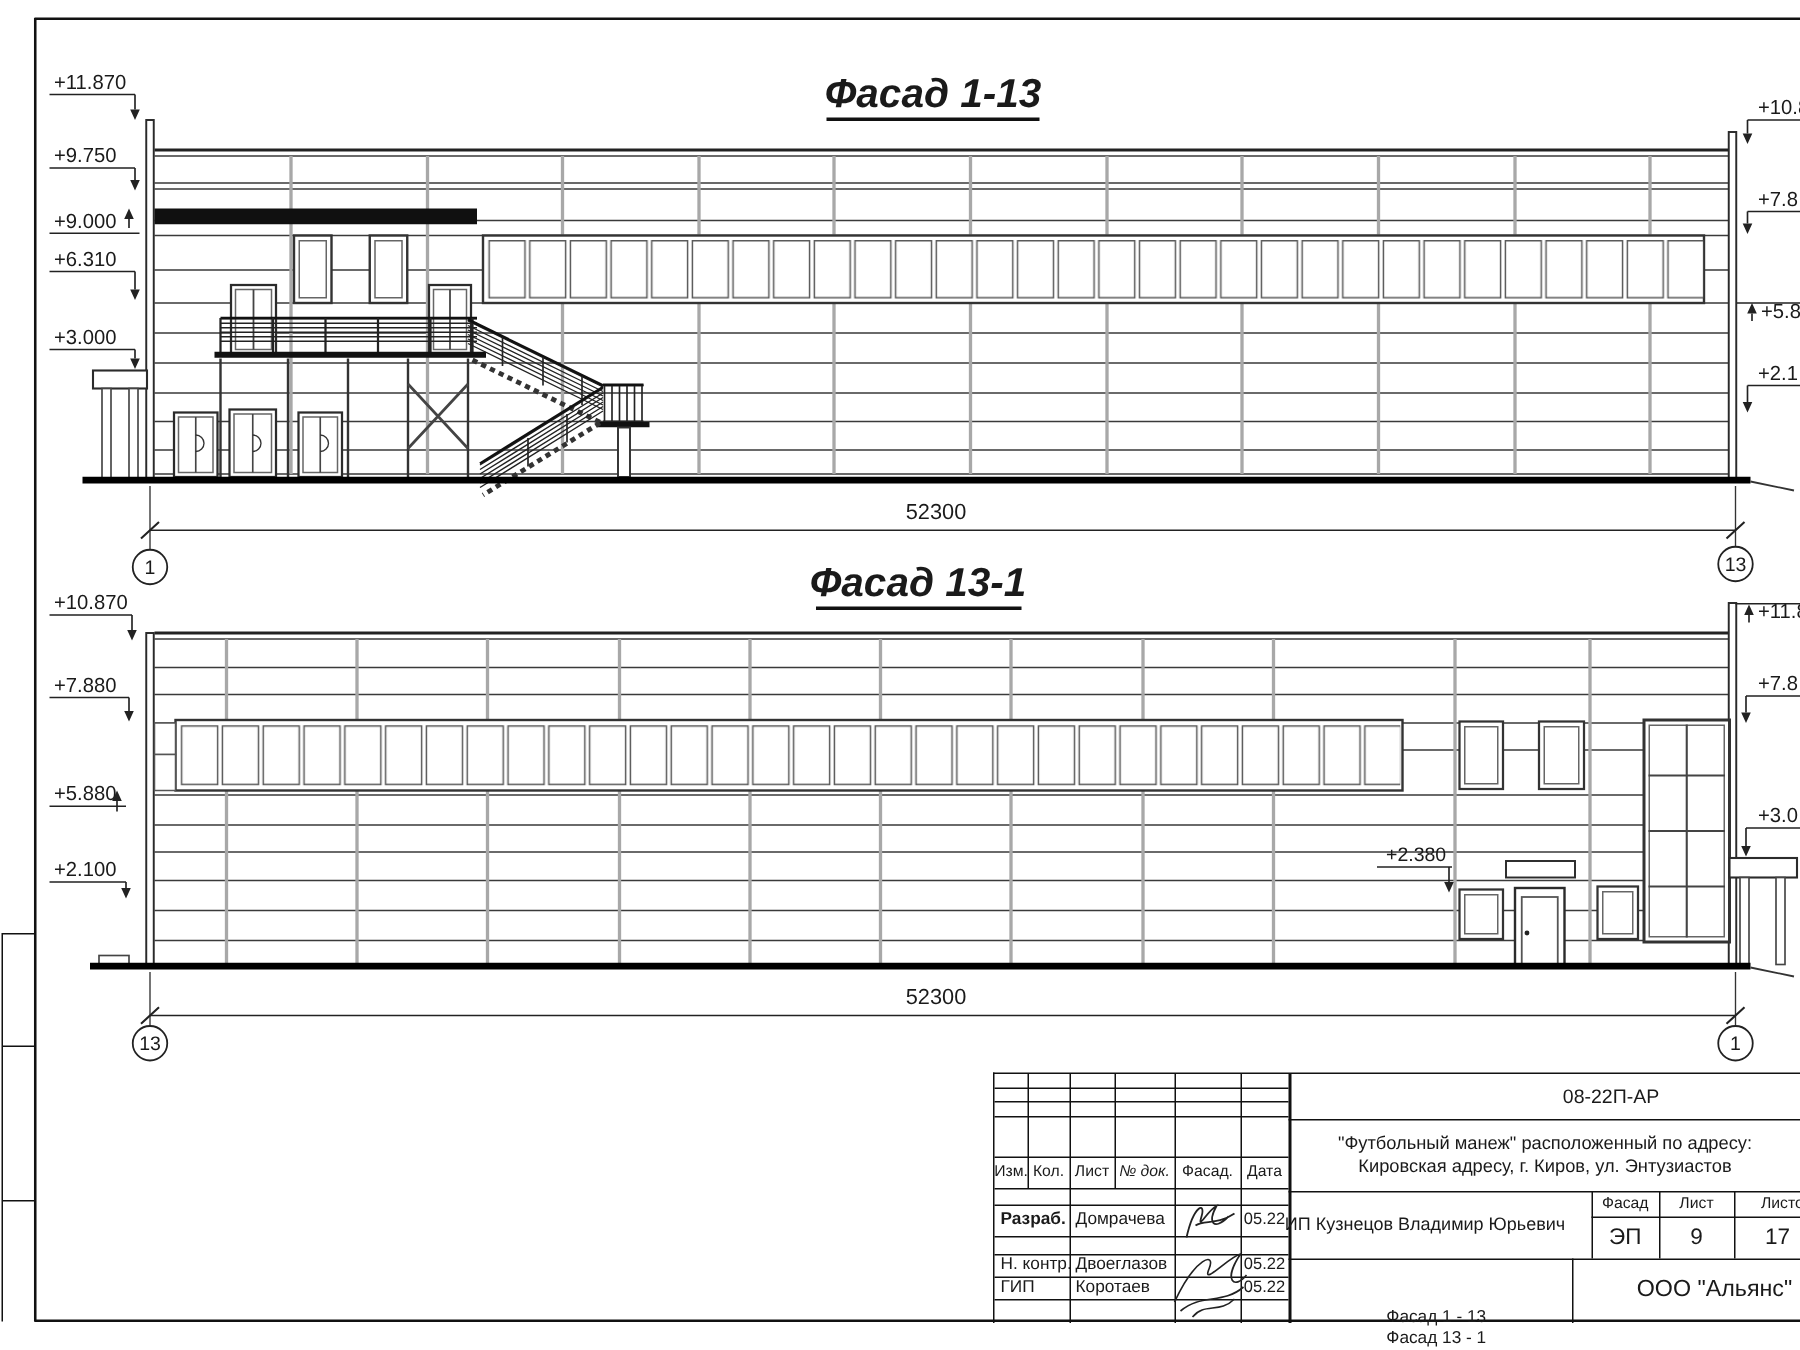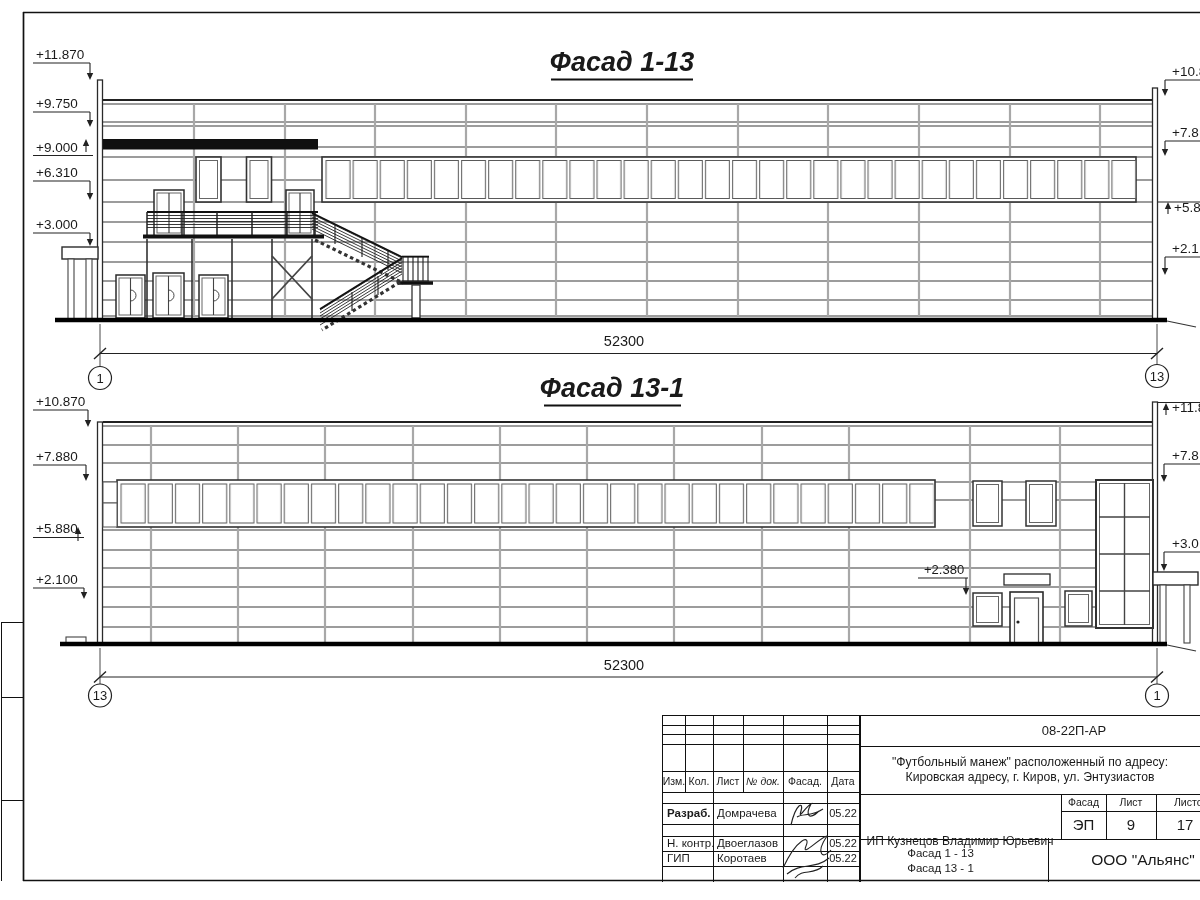--- a/index.html
+++ b/index.html
@@ -319,27 +319,27 @@
   </svg>
   <svg class="sig" style="left:114px;top:112px;" width="56" height="52">
     <path d="M6 40 C20 10 34 6 29 18 C24 30 42 10 50 8 C38 26 46 32 54 22 M10 46 C24 34 38 42 52 30 M18 50 C26 40 36 48 46 38" stroke="#222" stroke-width="1.1" fill="none"></path>
   </svg>
 
   <div class="cell docnum" style="left:196px;top:0;width:342px;height:30px;">08-22П-АР</div>
   <div class="cell addr" style="left:200px;top:30px;width:334px;height:48px;flex-direction:column;justify-content:center;">
     <div>"Футбольный манеж" расположенный по адресу:</div>
     <div>Кировская адресу, г. Киров, ул. Энтузиастов</div>
   </div>
-  <div class="cell client" style="left:196px;top:78px;width:202px;height:45px;margin-top:25px;">ИП Кузнецов Владимир Юрьевич</div>
+  <div class="cell client" style="left:186px;top:78px;width:202px;height:45px;">ИП Кузнецов Владимир Юрьевич</div>
   <div class="cell hdr" style="left:398px;top:78px;width:45px;height:17px;">Фасад</div>
   <div class="cell hdr" style="left:443px;top:78px;width:50px;height:17px;">Лист</div>
   <div class="cell hdr" style="left:493px;top:78px;width:70px;height:17px;">Листов</div>
   <div class="cell stgval" style="left:398px;top:95px;width:45px;height:28px;">ЭП</div>
   <div class="cell stgval" style="left:443px;top:95px;width:50px;height:28px;">9</div>
   <div class="cell stgval" style="left:493px;top:95px;width:58px;height:28px;">17</div>
-  <div class="cell contents" style="left:183px;top:123px;width:189px;height:43px;flex-direction:column;justify-content:center;">
+  <div class="cell contents" style="left:200px;top:123px;width:189px;height:60px;flex-direction:column;justify-content:flex-end;">
     <div>Фасад 1 - 13</div>
     <div>Фасад 13 - 1</div>
   </div>
   <div class="cell orgname" style="left:385px;top:123px;width:190px;height:43px;">ООО "Альянс"</div>
 </div>
 
 </div>
 
 </body></html>

